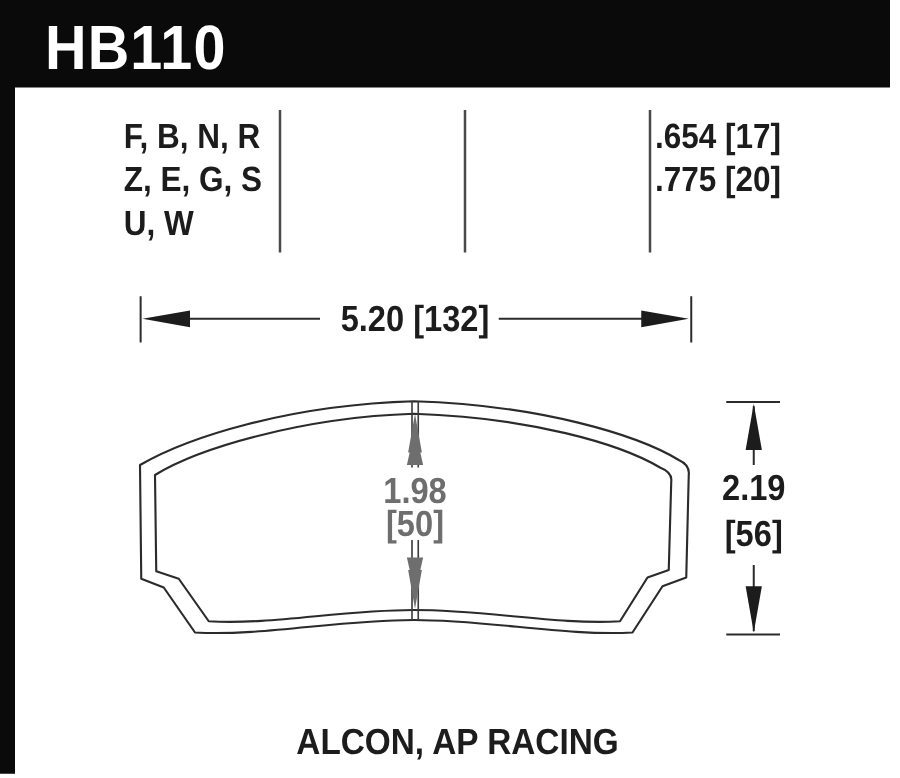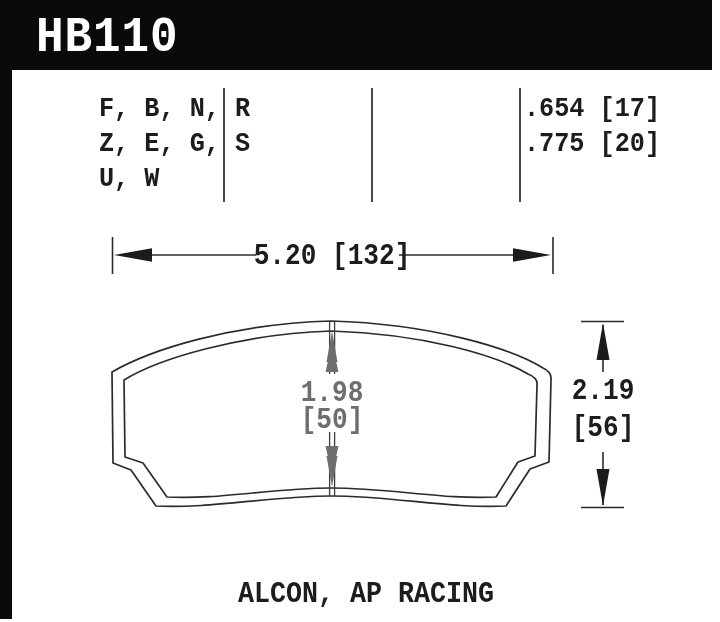--- a/index.html
+++ b/index.html
@@ -1,21 +1,21 @@
 <!DOCTYPE html>
 <html><head>
 <meta charset="utf-8">
 <style>
   html,body{margin:0;padding:0;}
   .page{
     position:relative;
     width:720px;height:622px;
     background:#ffffff;
     overflow:hidden;
-    font-family:Liberation Mono, monospace;
+    font-family:Liberation Sans, sans-serif;
   }
   
   .header-bar{
     position:absolute;left:0;top:0;width:712px;height:70px;
     background:#0a0a0a;
   }
   .left-stripe{
     position:absolute;left:0;top:0;width:12px;height:619px;
     background:#0a0a0a;
   }

